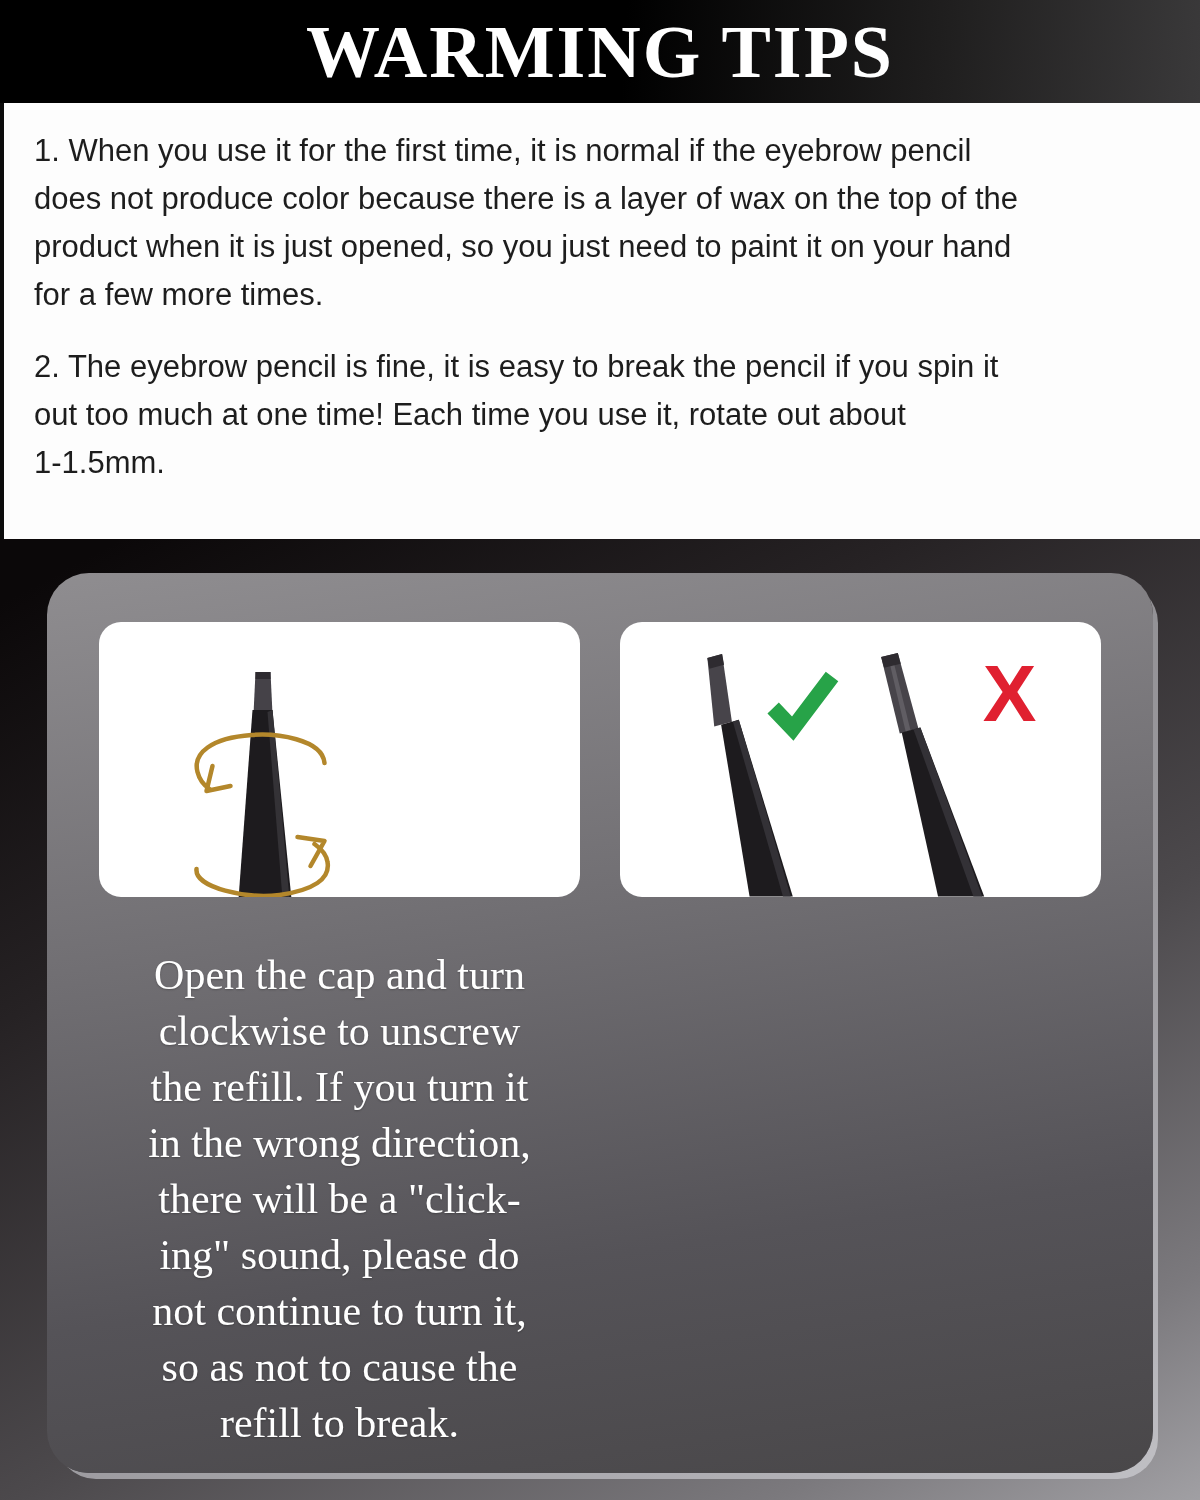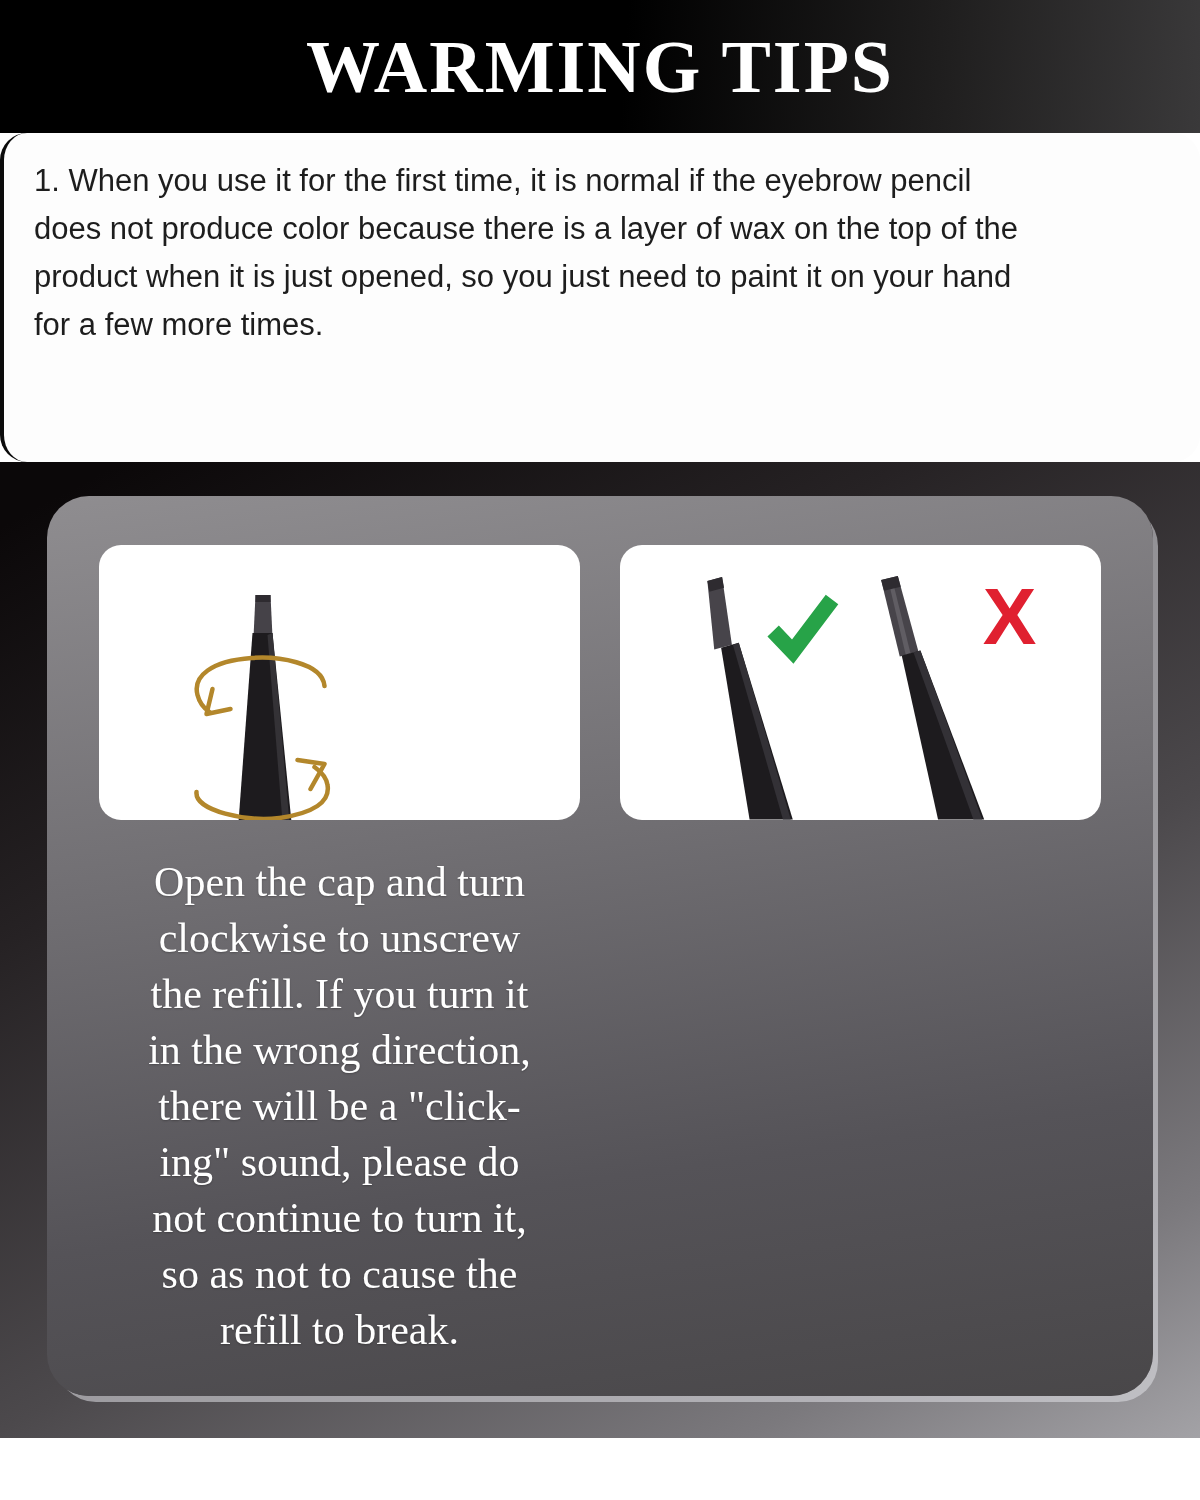--- a/index.html
+++ b/index.html
@@ -2,75 +2,78 @@
 <html><head>
 <meta charset="utf-8">
 <style>
   html,body{margin:0;padding:0;background:#fff;}
   .page{
     width:1200px;height:1500px;position:relative;overflow:hidden;
     font-family:"Liberation Sans",sans-serif;
   }
   
   .banner{
-    height:133px;
+    height:103px;
     background:linear-gradient(94deg,#000 0%,#000 52%,#1f1e1e 78%,#3a393a 100%);
     display:flex;align-items:center;justify-content:center;
   }
   .banner h1{
     margin:0;color:#fff;
     font-family:"Liberation Serif",serif;
     font-weight:bold;font-size:74px;line-height:1;letter-spacing:2px;
   }
   
   .intro{
-    height:329px;background:#fdfdfd;box-sizing:border-box;
+    height:436px;background:#fdfdfd;box-sizing:border-box;
     border-left:4px solid #0b0b0b;
     padding:24px 28px 0 30px;
-    color:#1d1d1d;font-size:31px;line-height:48px;border-radius:27px;
+    color:#1d1d1d;font-size:31px;line-height:48px;
   }
   .intro p{margin:0 0 24px 0;white-space:pre-line;}
   
   .demo{
     height:976px;box-sizing:border-box;padding-top:34px;
     background:linear-gradient(152deg,#0b0809 4%,#262224 30%,#4c494c 60%,#7b797d 85%,#a3a2a6 100%);
   }
   .panel{
     width:1106px;height:900px;margin:0 auto;box-sizing:border-box;
     border-radius:42px;
     background:linear-gradient(172deg,#8f8d90 0%,#716f73 38%,#555358 72%,#494749 100%);
     box-shadow:7px 8px 0 -2px rgba(224,224,230,0.55);
     display:flex;gap:40px;padding:49px 52px 0 52px;
   }
   .col{flex:1;display:flex;flex-direction:column;align-items:center;}
   .imgbox{
     width:100%;height:275px;background:#fff;border-radius:22px;overflow:hidden;
   }
   .imgbox svg{display:block;width:100%;height:100%;}
   .caption{
-    margin:34px 0 0 0;color:#ffffff;text-align:center;white-space:pre-line;
+    margin:50px 0 0 0;color:#ffffff;text-align:center;white-space:pre-line;
     font-family:"Liberation Serif",serif;
     font-size:42px;line-height:56px;
     text-shadow:0 1px 2px rgba(0,0,0,0.25);
   }
 </style>
 </head>
 <body>
 
 <div class="page">
 
   <header class="banner">
     <h1>WARMING TIPS</h1>
   </header>
 
   <section class="intro">
     <p>1. When you use it for the first time, it is normal if the eyebrow pencil
 does not produce color because there is a layer of wax on the top of the
 product when it is just opened, so you just need to paint it on your hand
 for a few more times.</p>
+    <p>2. The eyebrow pencil is fine, it is easy to break the pencil if you spin it
+out too much at one time! Each time you use it, rotate out about
+1-1.5mm.</p>
   </section>
 
   <section class="demo">
     <div class="panel">
 
       <div class="col">
         <div class="imgbox">
           <svg viewBox="0 0 480 275" preserveAspectRatio="xMidYMid meet">
 
             <polygon points="156,50 171,50 173,92 154,92" fill="#454248"></polygon>

